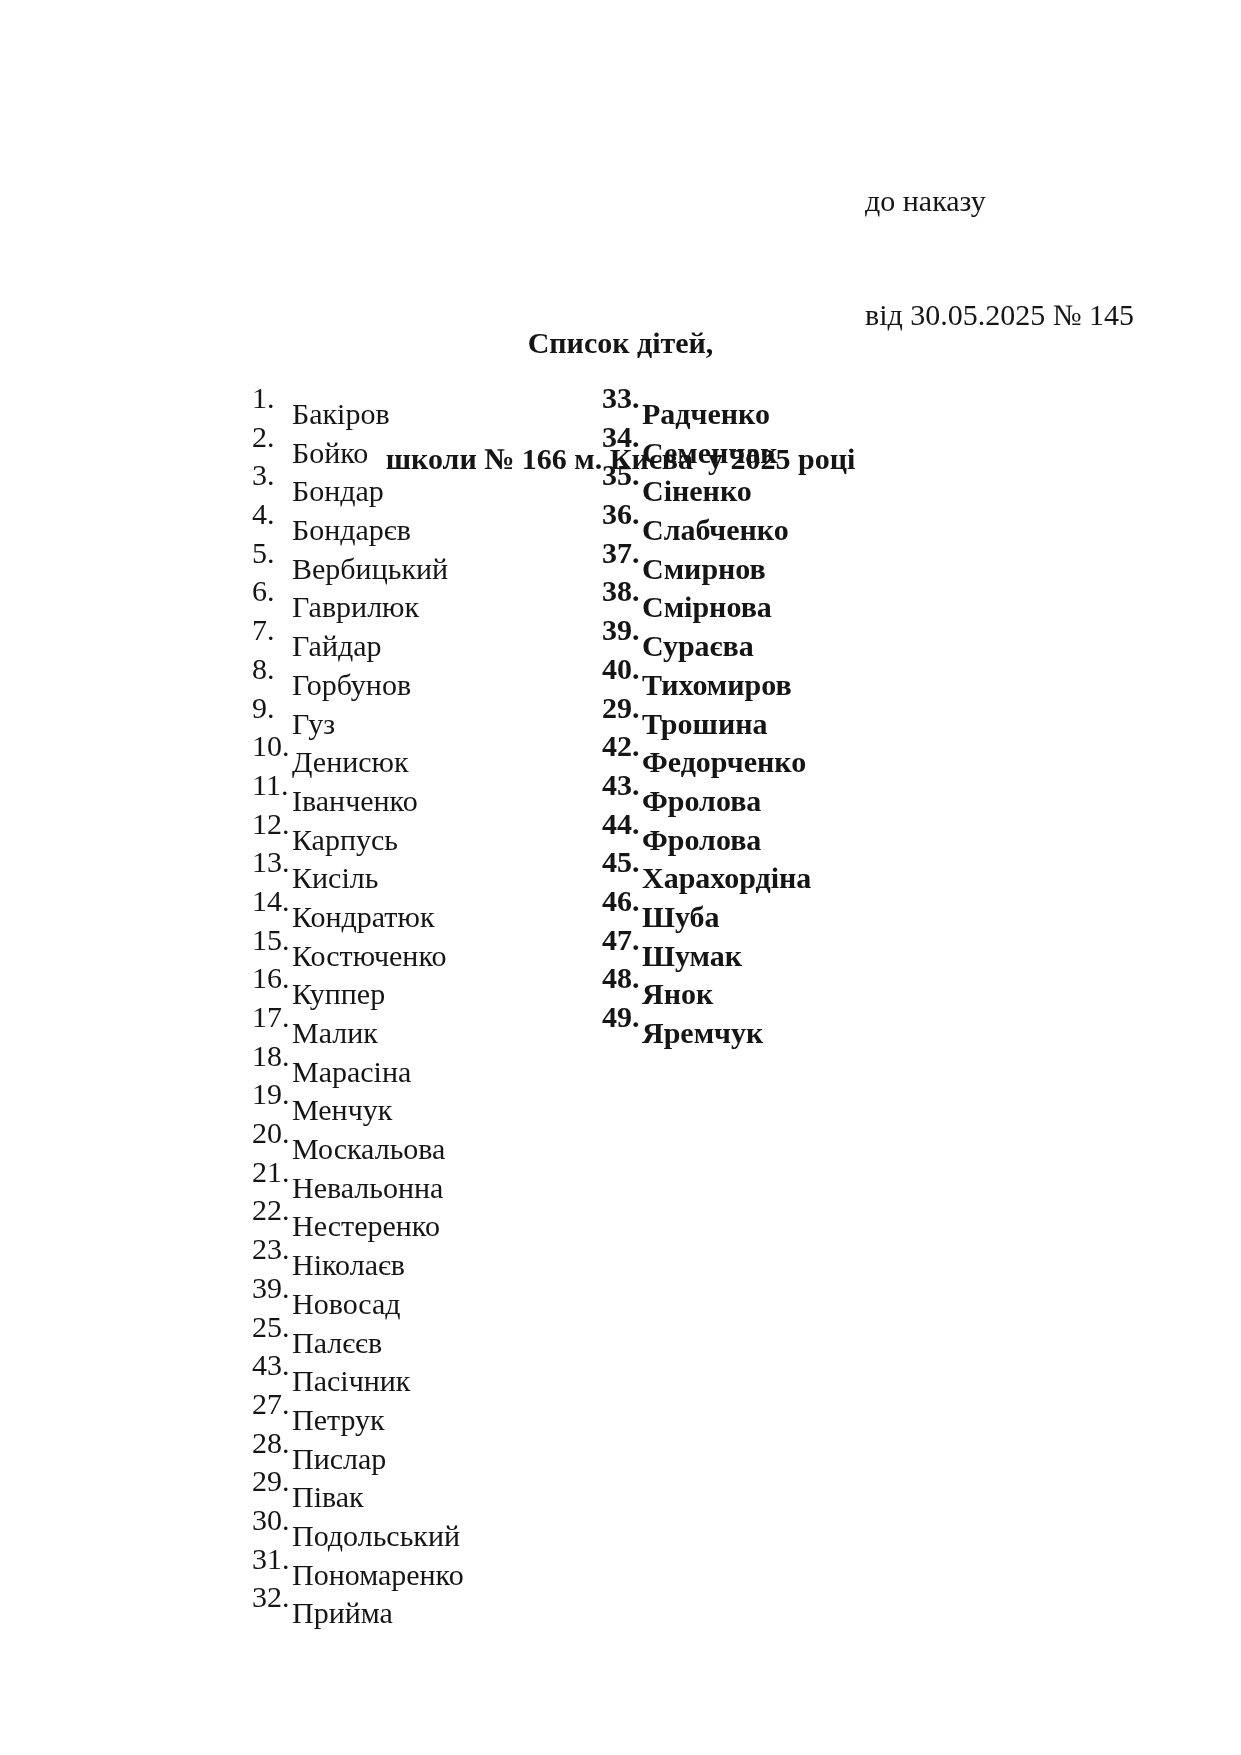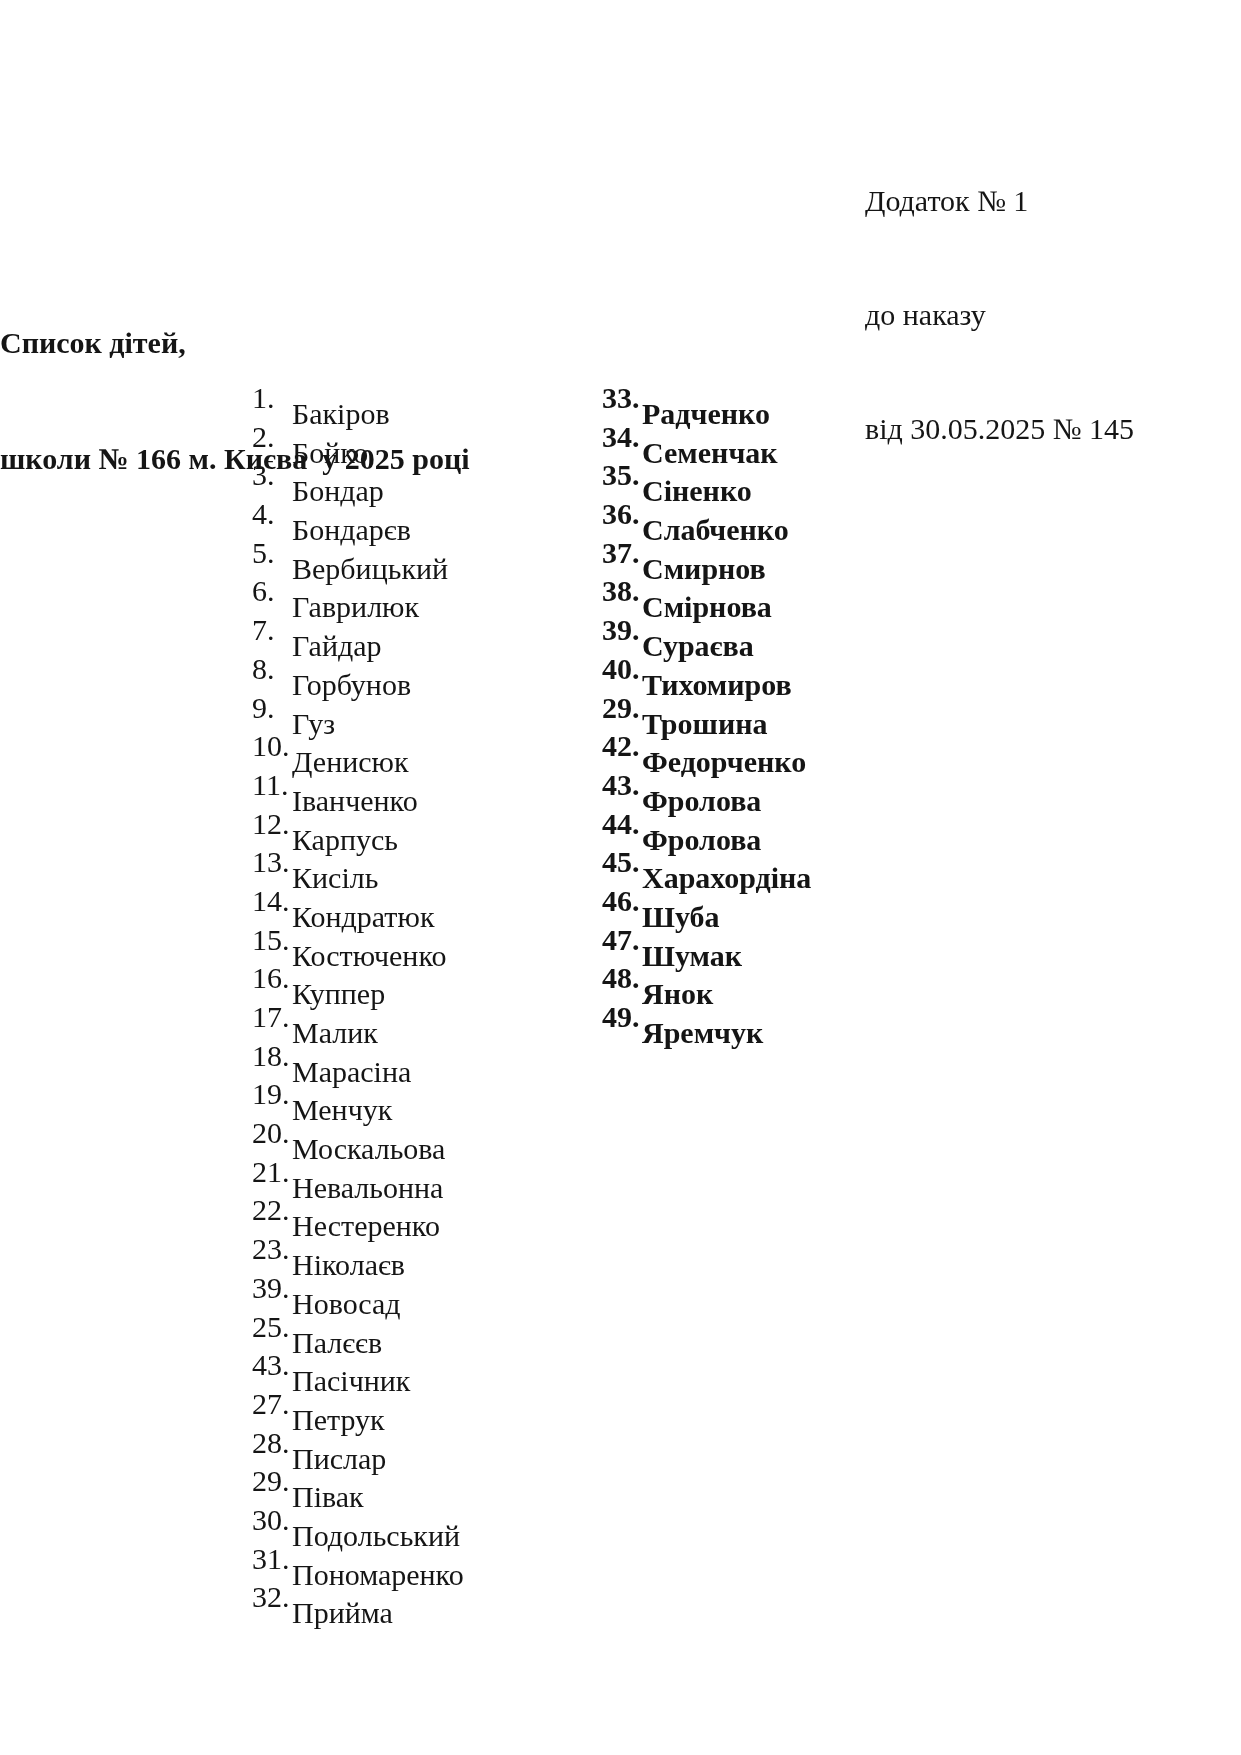--- a/index.html
+++ b/index.html
@@ -22,20 +22,21 @@
     top: 106px;
     font-size: 30px;
     line-height: 38px;
     white-space: pre-wrap;
   }
   .doc-title {
     position: absolute;
     left: 0;
     top: 247px;
     width: 100%;
+    text-align: center;
     font-weight: bold;
     font-size: 30px;
     line-height: 38.5px;
     white-space: pre-wrap;
   }
   .list-col {
     position: absolute;
     top: 379px;
     font-size: 30px;
   }
@@ -55,21 +56,20 @@
     flex: 0 0 auto;
     margin-top: 16px;
   }
 </style>
 </head>
 <body>
 
 <div class="page">
 
   <div class="annex">
-    <div>Додаток № 1</div>
     <div>до наказу</div>
     <div>від 30.05.2025 № 145</div>
   </div>
 
   <div class="doc-title">
     <div>Список дітей,</div>
     <div>школи № 166 м. Києва  у 2025 році</div>
   </div>
 
   <div class="list-col list-col-left">

